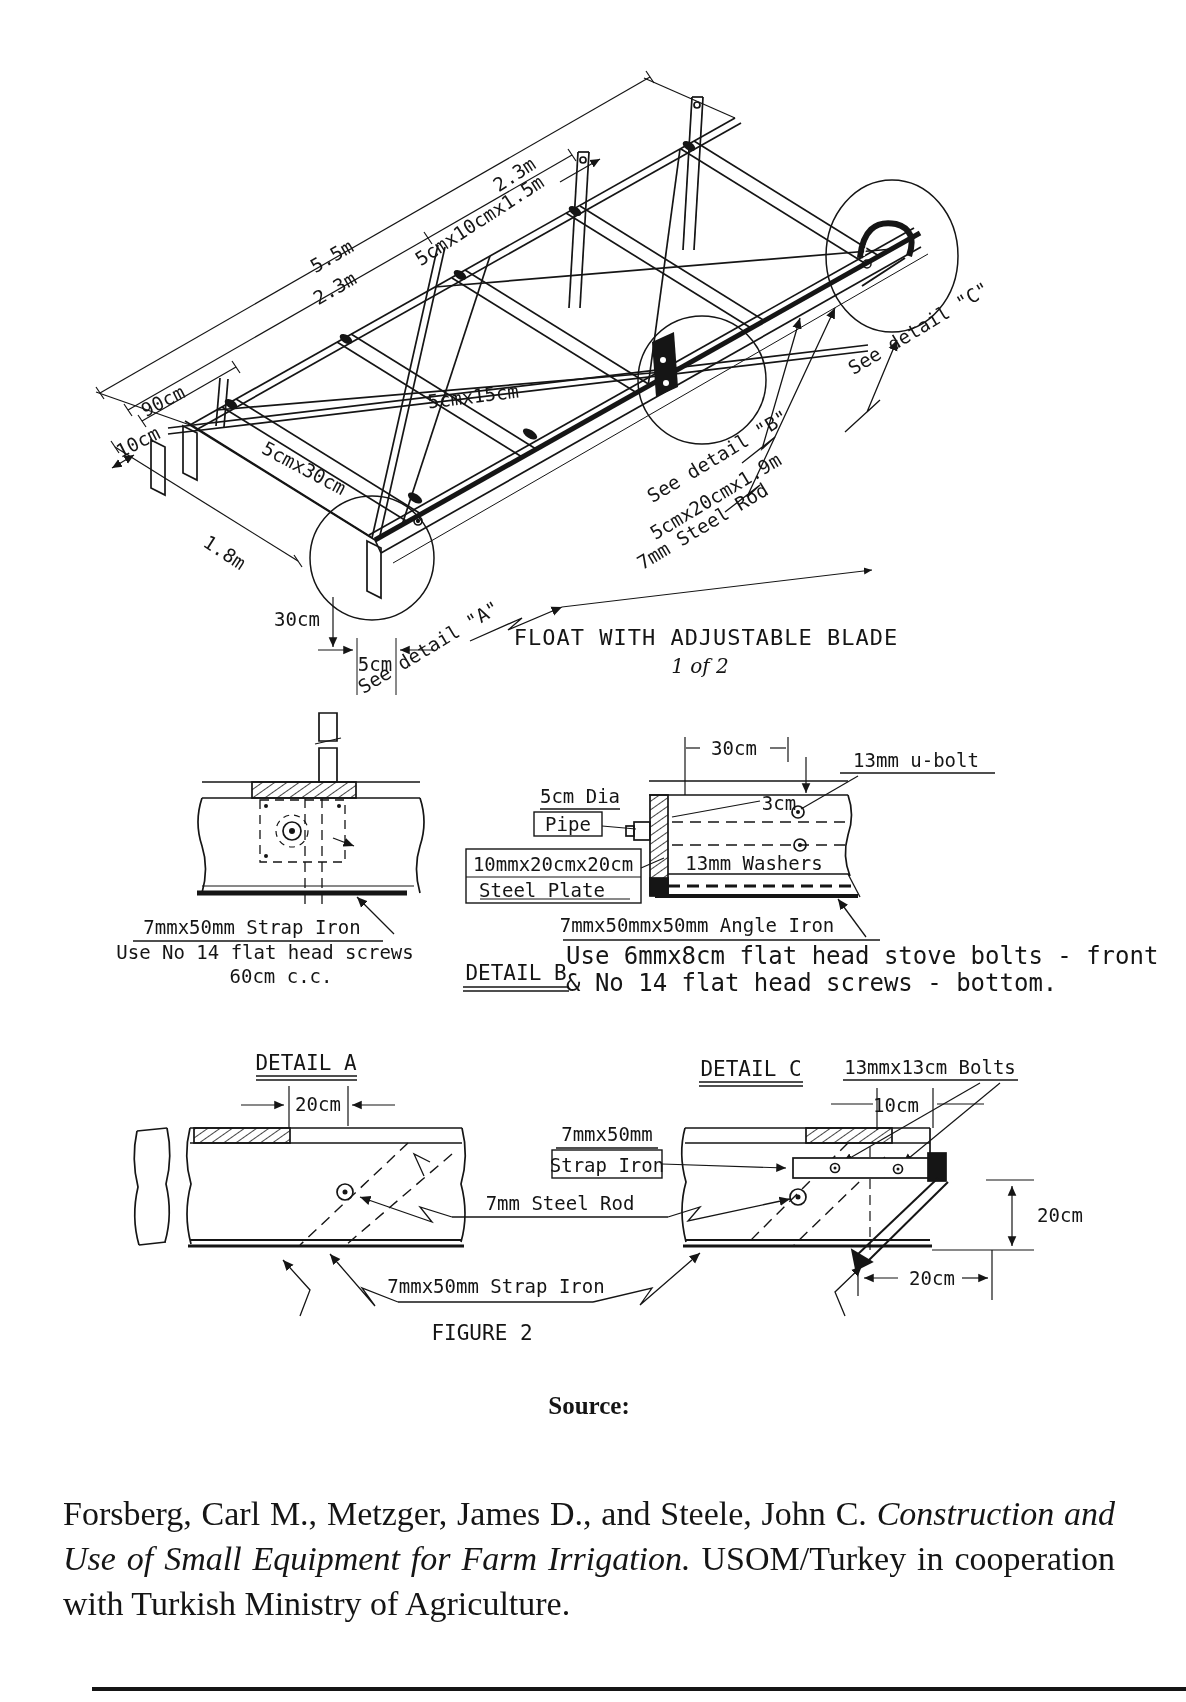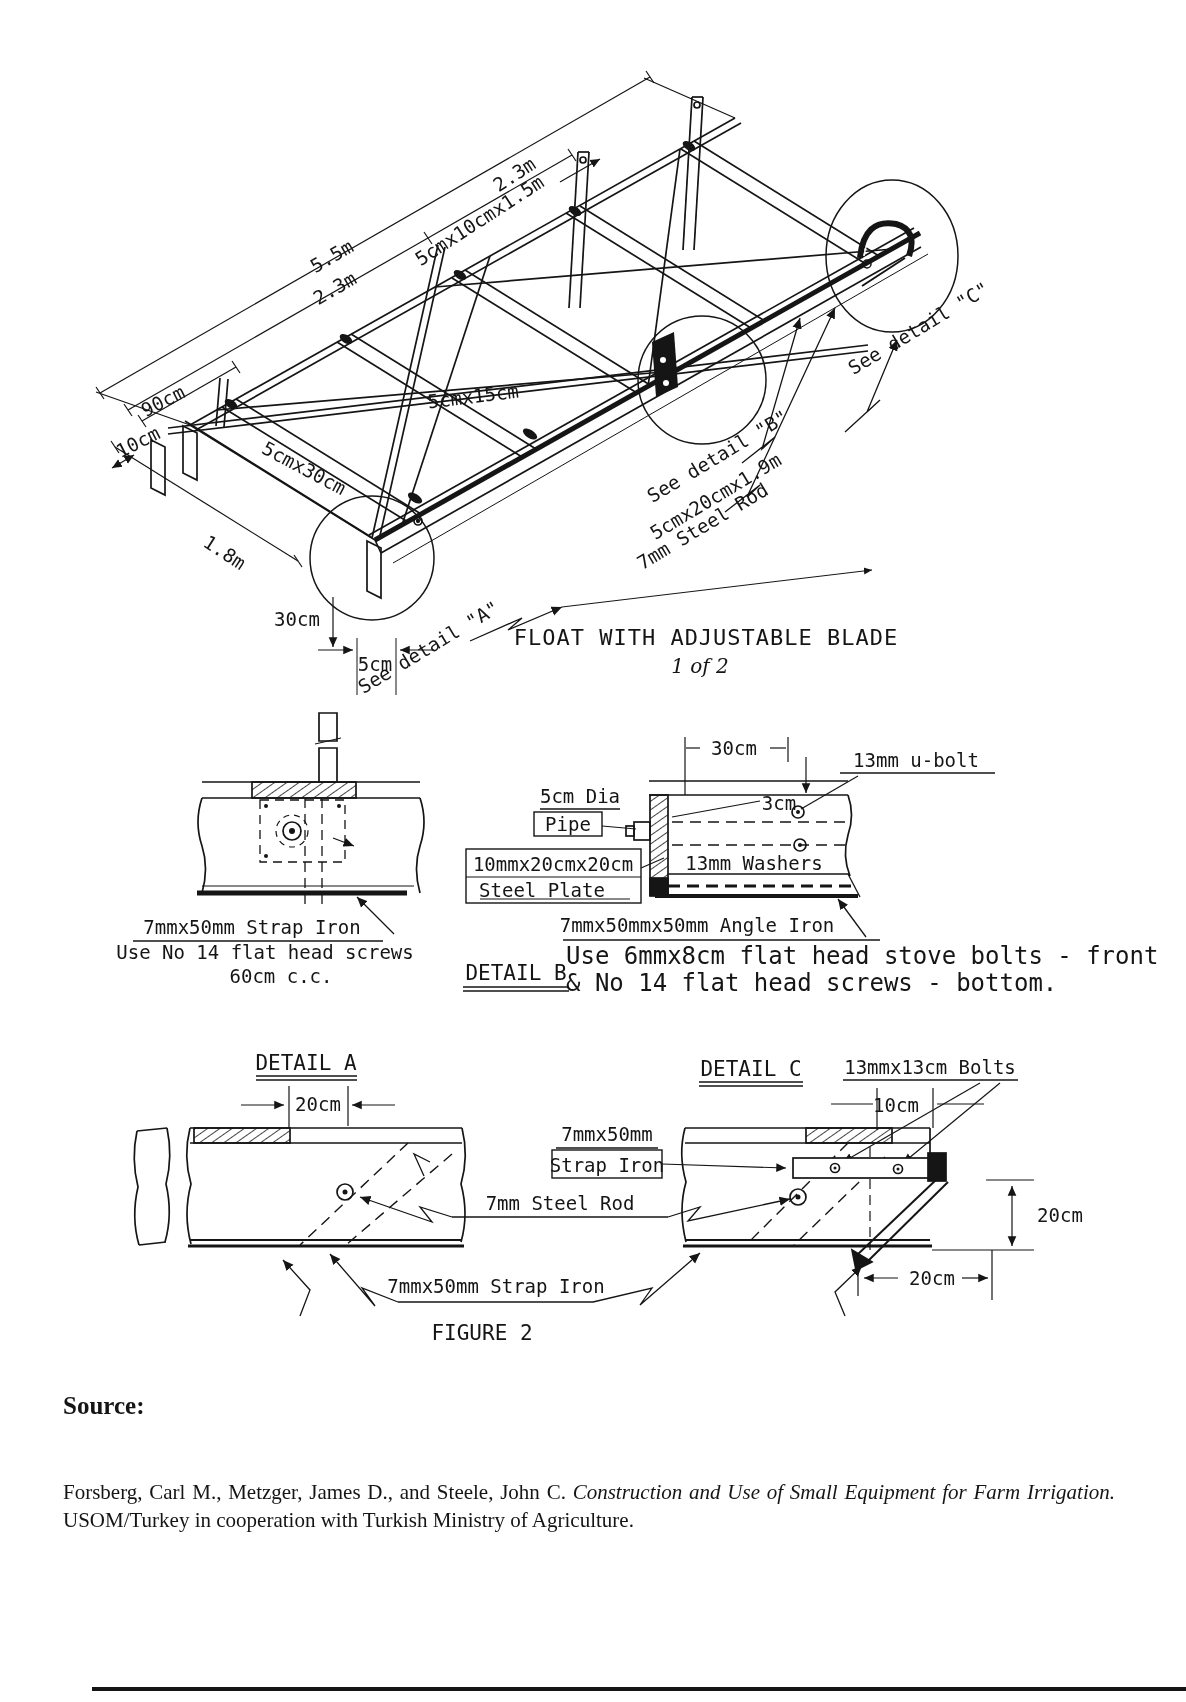--- a/index.html
+++ b/index.html
@@ -7,23 +7,23 @@
     position:relative; width:1186px; height:1702px; margin:0 auto;
     background:#ffffff; overflow:hidden;
     font-family:"DejaVu Sans Mono", monospace; color:#151515;
   }
   svg text { fill:#151515; font-family:"DejaVu Sans Mono", monospace; }
   .t   { font-size:19px; }
   .t21 { font-size:21px; }
   .t24 { font-size:24px; }
   .title { font-size:22px; letter-spacing:1px; }
   .script { font-family:"DejaVu Serif", serif; font-style:italic; font-size:20px; }
-  .src { position:absolute; left:63px; width:1052px; font-family:"Liberation Serif", serif; }
+  .src { position:absolute; left:63px; width:1052px; font-family:"Liberation Serif", serif;text-align:center; }
   .src-head { top:1392px; font-size:25px; font-weight:bold; }
-  .src-body { top:1458px; font-size:21px; line-height:1.32; text-align:justify; }
+  .src-body { top:1458px; font-size:34px; line-height:1.32; text-align:justify; }
   .src-body .it { font-style:italic; }
   .bottom-rule { position:absolute; top:1687px; left:92px; width:1094px; height:4px; background:#151515; }
 </style>
 </head>
 <body>
 
 <div class="page">
 
 <svg width="1186" height="1365" viewBox="0 0 1186 1365">
   <defs>

